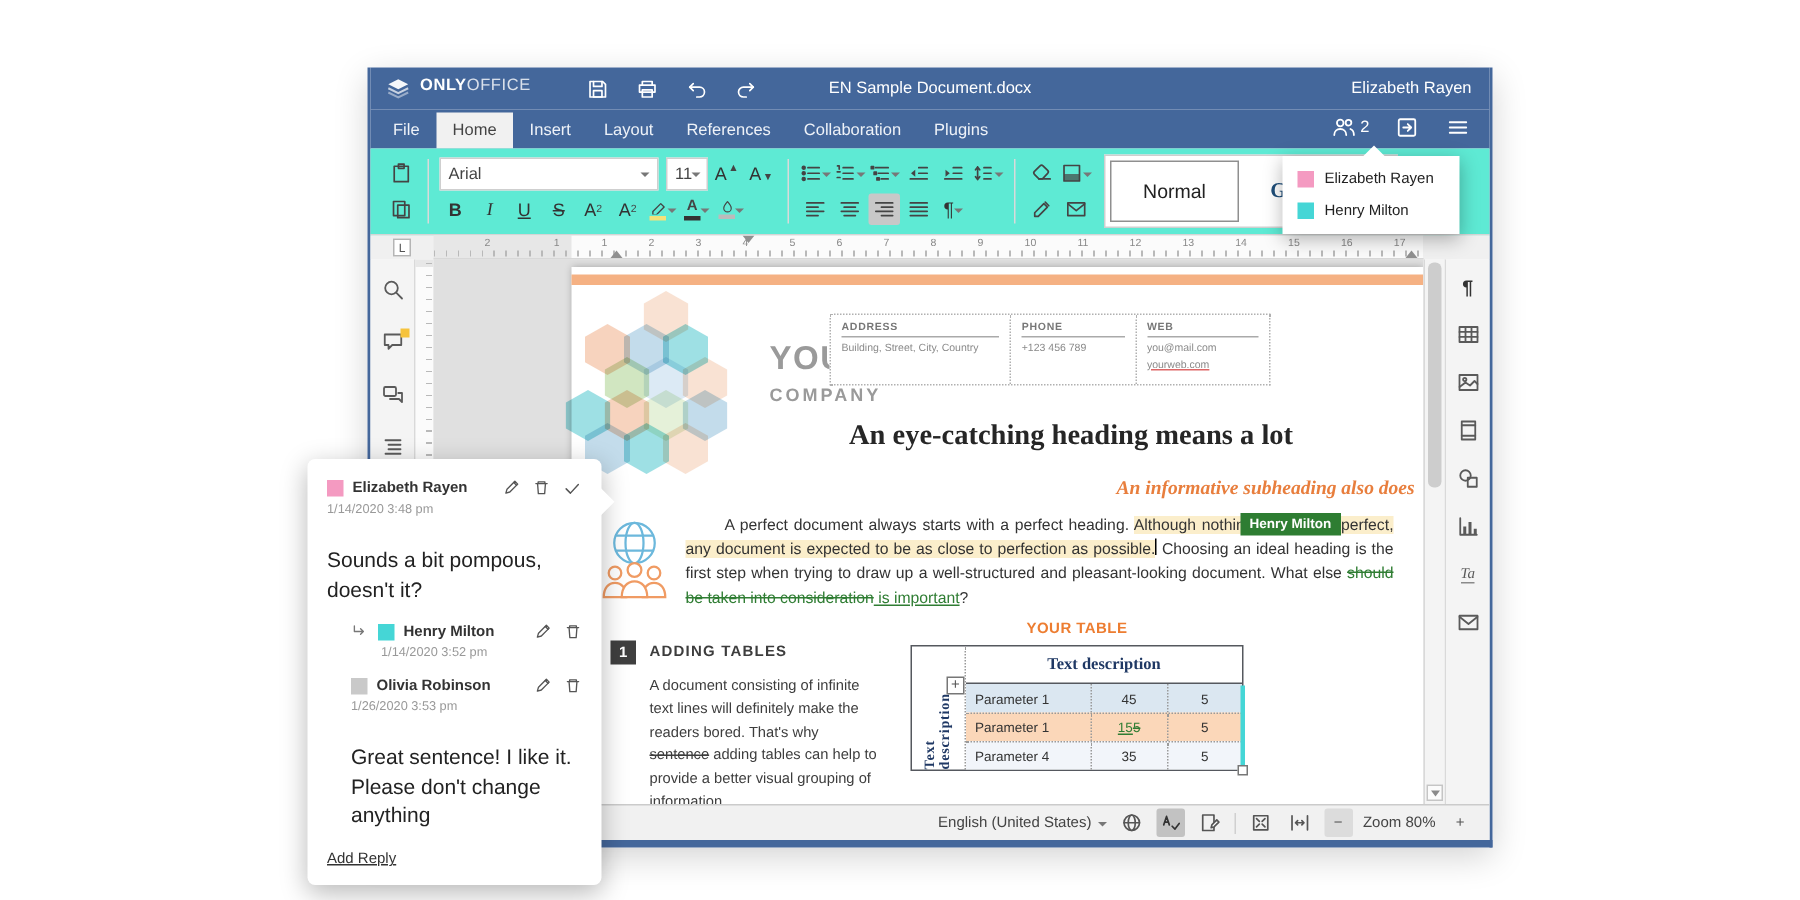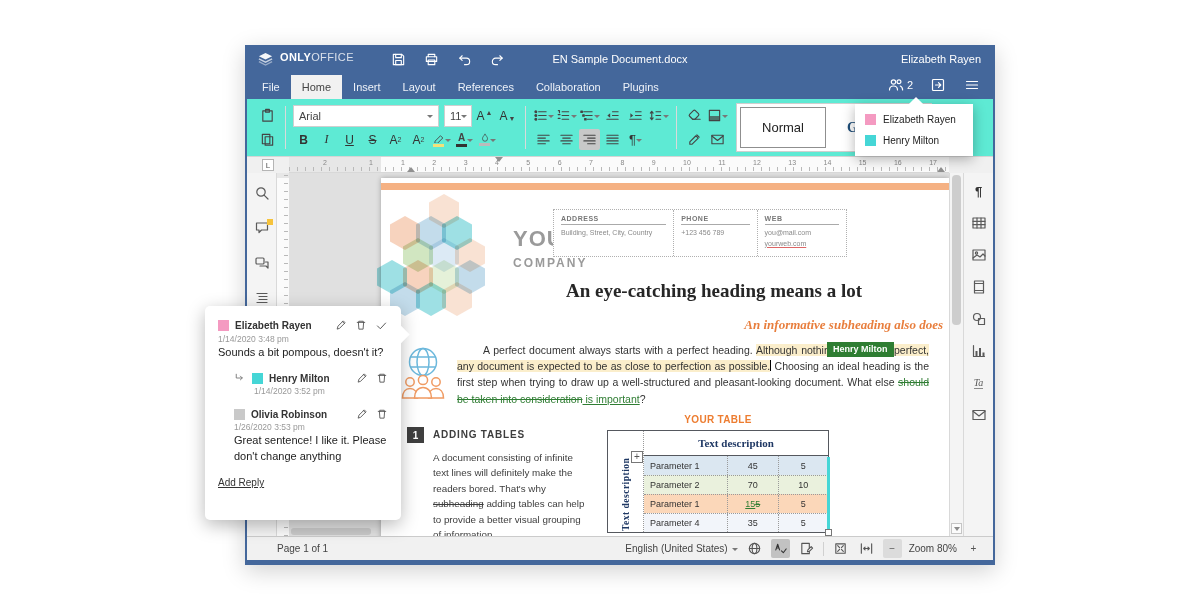--- a/index.html
+++ b/index.html
@@ -141,21 +141,21 @@
   .urow{display:flex;align-items:center;gap:7px;padding:5px 10px;font-size:10px;color:#222;white-space:nowrap}
   .swatch{width:11px;height:11px;flex:0 0 11px}
   .sw-pink{background:#f49ac1}.sw-cyan{background:#45d6d6}.sw-gray{background:#c9c9c9}
 
   .comment-popup{position:absolute;left:205px;top:306px;width:196px;min-height:214px;background:#fff;border-radius:5px;
     box-shadow:0 5px 18px rgba(0,0,0,.28);padding:13px 13px 12px;z-index:50;font-size:10px;color:#333}
   .cp-arrow{position:absolute;right:-6px;top:22px;width:13px;height:13px;background:#fff;transform:rotate(45deg)}
   .ch{display:flex;align-items:center;gap:6px}
   .cname{font-weight:bold;font-size:10px;white-space:nowrap}
   .cdate{font-size:8.5px;color:#999;margin-top:2px}
-  .ctext{margin-top:1px;font-size:11px;color:#222;line-height:1.4}
+  .ctext{margin-top:20px;font-size:14px;color:#222;line-height:1.4}
   .cicons{margin-left:auto;display:flex;gap:8px;color:#555}
   .cblock{margin-top:12px;margin-left:16px}
   .indent{margin-left:20px}
   .addreply{margin-top:13px;text-decoration:underline;font-size:10px;color:#333;display:inline-block}
   .replyarrow{color:#777}
 </style>
 </head>
 <body>
 
 <div class="window">
@@ -542,39 +542,34 @@
             <circle cx="26" cy="36" r="4.6"></circle>
               <path d="M17.5 54c0-6.5 3.6-10.5 8.5-10.5S34.5 47.5 34.5 54z"></path>
           </g>
         </svg>
 
         <div class="para"><span>A perfect document always starts with a perfect heading. </span><span class="hl">Although nothing on earth is perfect, any document is expected to be as close to perfection as possible.</span><span class="cursorbar"></span><span> Choosing an ideal heading is the first step when trying to draw up a well-structured and pleasant-looking document. What else </span><span class="tdel">should be taken into consideration</span><span class="tins"> is important</span><span>?</span></div>
         <div class="flag">Henry Milton</div>
 
         <div class="secnum">1</div>
         <div class="sectitle">ADDING TABLES</div>
-        <div class="lpara"><span>A document consisting of infinite text lines will definitely make the readers bored. That's why </span><span class="del2">subheading</span><span> adding tables can help to provide a better visual grouping of information.</span></div>
+        <div class="lpara"><span>A document consisting of infinite text lines will definitely make the readers bored. That's why </span><span class="del2">sentence</span><span> adding tables can help to provide a better visual grouping of information.</span></div>
 
         <div class="ttitle">YOUR TABLE</div>
         <div class="dtable">
           <span class="movehandle">+</span>
           <div class="tside">
             <div class="sidetext">Text description</div>
           </div>
           <div class="tmain">
             <div class="thead">Text description</div>
             <div class="trowd r1">
               <span class="tname">Parameter 1</span>
                 <span class="tv mid">45</span>
                 <span class="tv">5</span>
-            </div>
-            <div class="trowd r2">
-              <span class="tname">Parameter 2</span>
-                <span class="tv mid">70</span>
-                <span class="tv">10</span>
             </div>
             <div class="trowd r3">
               <span class="tname">Parameter 1</span>
                 <span class="tv mid">
                   <span class="tins">15</span>
                   <span class="tdel">5</span>
                 </span>
                 <span class="tv">5</span>
             </div>
             <div class="trowd r4">

